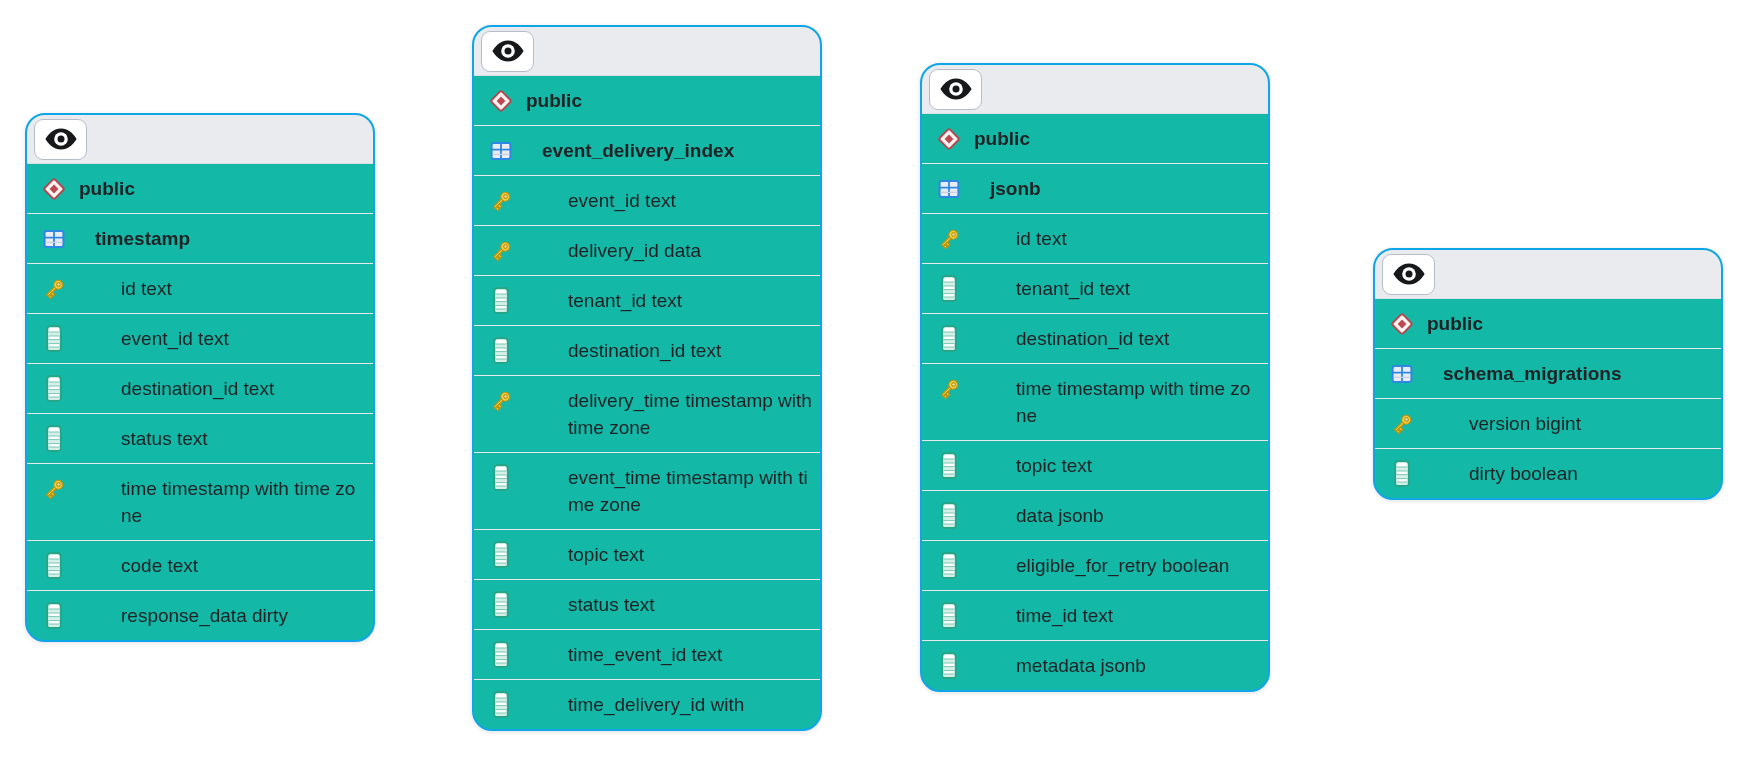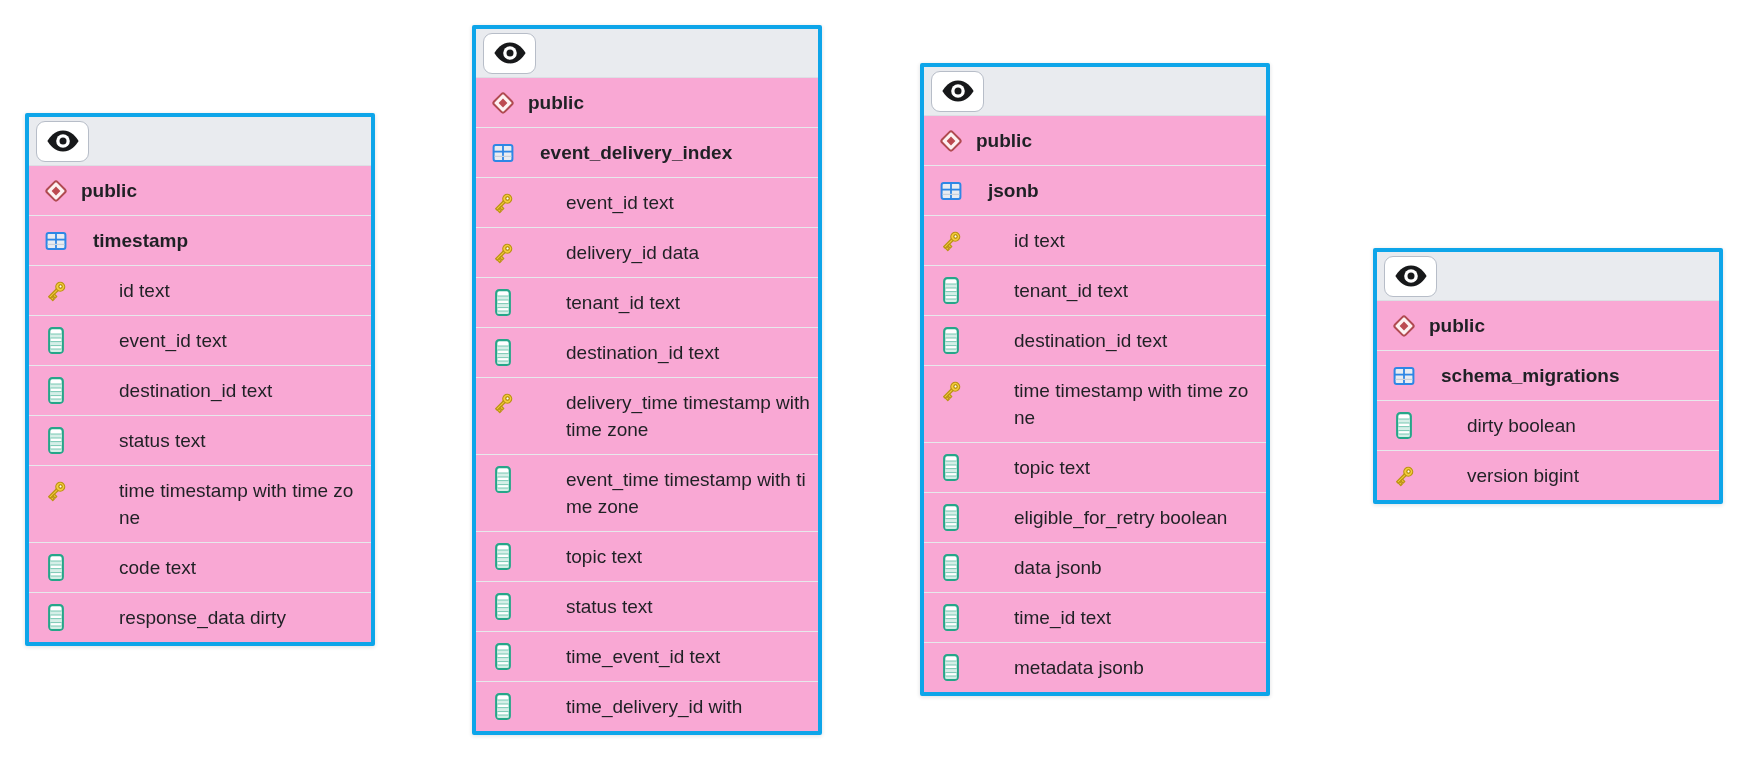--- a/index.html
+++ b/index.html
@@ -1,23 +1,23 @@
 <!DOCTYPE html>
 <html><head>
 <meta charset="utf-8">
 <style>
   html,body{margin:0;padding:0;background:#ffffff;}
   body{font-family:"Liberation Sans",sans-serif;color:#1f2125;}
   #canvas{position:relative;width:1742px;height:765px;background:#ffffff;overflow:hidden;}
 
   .card{
     position:absolute;
-    background:#f9a8d4;
-    border:4px solid #0ea5e9;
-    border-radius:2px;
+    background:#14b8a6;
+    border:2px solid #0ea5e9;
+    border-radius:20px;
     box-shadow:0 1px 4px rgba(25,30,40,.14);
     overflow:hidden;
     box-sizing:border-box;
   }
   .card-header{
     background:#e9ebef;
     border-bottom:1px solid #dcdfe4;
     padding:4px 7px;
     height:49px;
     box-sizing:border-box;
@@ -504,37 +504,37 @@
               <rect x="2.4" y="7" width="11.2" height="4" fill="#d6efe8"></rect>
               <rect x="2.4" y="14.6" width="11.2" height="4" fill="#d6efe8"></rect>
               <rect x="2.4" y="22" width="11.2" height="2.8" fill="#d6efe8"></rect>
               <line x1="2.4" y1="7" x2="13.6" y2="7" stroke="#6cc3ab" stroke-width="0.9"></line>
               <line x1="2.4" y1="11" x2="13.6" y2="11" stroke="#6cc3ab" stroke-width="0.9"></line>
               <line x1="2.4" y1="14.6" x2="13.6" y2="14.6" stroke="#6cc3ab" stroke-width="0.9"></line>
               <line x1="2.4" y1="18.6" x2="13.6" y2="18.6" stroke="#6cc3ab" stroke-width="0.9"></line>
               <line x1="2.4" y1="22" x2="13.6" y2="22" stroke="#6cc3ab" stroke-width="0.9"></line>
             </svg>
           </span>
+      <span class="label">data jsonb</span>
+    </div>
+        <div class="row">
+      <span class="icon">
+            <svg width="16" height="27" viewBox="0 0 16 27" aria-hidden="true">
+              <rect x="1.2" y="1.2" width="13.6" height="24.6" rx="3" fill="#ffffff" stroke="#26a689" stroke-width="2.2"></rect>
+              <rect x="2.4" y="7" width="11.2" height="4" fill="#d6efe8"></rect>
+              <rect x="2.4" y="14.6" width="11.2" height="4" fill="#d6efe8"></rect>
+              <rect x="2.4" y="22" width="11.2" height="2.8" fill="#d6efe8"></rect>
+              <line x1="2.4" y1="7" x2="13.6" y2="7" stroke="#6cc3ab" stroke-width="0.9"></line>
+              <line x1="2.4" y1="11" x2="13.6" y2="11" stroke="#6cc3ab" stroke-width="0.9"></line>
+              <line x1="2.4" y1="14.6" x2="13.6" y2="14.6" stroke="#6cc3ab" stroke-width="0.9"></line>
+              <line x1="2.4" y1="18.6" x2="13.6" y2="18.6" stroke="#6cc3ab" stroke-width="0.9"></line>
+              <line x1="2.4" y1="22" x2="13.6" y2="22" stroke="#6cc3ab" stroke-width="0.9"></line>
+            </svg>
+          </span>
       <span class="label">eligible_for_retry boolean</span>
-    </div>
-        <div class="row">
-      <span class="icon">
-            <svg width="16" height="27" viewBox="0 0 16 27" aria-hidden="true">
-              <rect x="1.2" y="1.2" width="13.6" height="24.6" rx="3" fill="#ffffff" stroke="#26a689" stroke-width="2.2"></rect>
-              <rect x="2.4" y="7" width="11.2" height="4" fill="#d6efe8"></rect>
-              <rect x="2.4" y="14.6" width="11.2" height="4" fill="#d6efe8"></rect>
-              <rect x="2.4" y="22" width="11.2" height="2.8" fill="#d6efe8"></rect>
-              <line x1="2.4" y1="7" x2="13.6" y2="7" stroke="#6cc3ab" stroke-width="0.9"></line>
-              <line x1="2.4" y1="11" x2="13.6" y2="11" stroke="#6cc3ab" stroke-width="0.9"></line>
-              <line x1="2.4" y1="14.6" x2="13.6" y2="14.6" stroke="#6cc3ab" stroke-width="0.9"></line>
-              <line x1="2.4" y1="18.6" x2="13.6" y2="18.6" stroke="#6cc3ab" stroke-width="0.9"></line>
-              <line x1="2.4" y1="22" x2="13.6" y2="22" stroke="#6cc3ab" stroke-width="0.9"></line>
-            </svg>
-          </span>
-      <span class="label">data jsonb</span>
     </div>
         <div class="row">
       <span class="icon">
             <svg width="16" height="27" viewBox="0 0 16 27" aria-hidden="true">
               <rect x="1.2" y="1.2" width="13.6" height="24.6" rx="3" fill="#ffffff" stroke="#26a689" stroke-width="2.2"></rect>
               <rect x="2.4" y="7" width="11.2" height="4" fill="#d6efe8"></rect>
               <rect x="2.4" y="14.6" width="11.2" height="4" fill="#d6efe8"></rect>
               <rect x="2.4" y="22" width="11.2" height="2.8" fill="#d6efe8"></rect>
               <line x1="2.4" y1="7" x2="13.6" y2="7" stroke="#6cc3ab" stroke-width="0.9"></line>
               <line x1="2.4" y1="11" x2="13.6" y2="11" stroke="#6cc3ab" stroke-width="0.9"></line>
@@ -591,43 +591,43 @@
           <rect x="2.6" y="4" width="18.8" height="16" rx="2" fill="#e9ecf1" stroke="#2e87e5" stroke-width="2"></rect>
           <line x1="12" y1="4" x2="12" y2="20" stroke="#2e87e5" stroke-width="1.8"></line>
           <line x1="2.6" y1="10.6" x2="21.4" y2="10.6" stroke="#2e87e5" stroke-width="1.8"></line>
           <line x1="3.6" y1="15.4" x2="20.4" y2="15.4" stroke="#c9d0da" stroke-width="1.2"></line>
         </svg>
       </span>
       <span class="label">schema_migrations</span>
     </div>
         <div class="row">
       <span class="icon">
+            <svg width="24" height="24" viewBox="0 0 24 24" aria-hidden="true">
+              <g transform="rotate(45 12 12)" stroke="#bb9413" stroke-width="1.3" stroke-linejoin="round">
+                <rect x="10.85" y="9" width="2.3" height="12.2" fill="#f5ce3b"></rect>
+                <rect x="13.1" y="15.4" width="3.3" height="2.2" fill="#f5ce3b"></rect>
+                <rect x="13.1" y="18.8" width="3.3" height="2.2" fill="#f5ce3b"></rect>
+                <circle cx="12" cy="6" r="4.4" fill="#f5ce3b"></circle>
+                <circle cx="12" cy="5.6" r="1.7" fill="#ffffff"></circle>
+              </g>
+            </svg>
+          </span>
+      <span class="label">version bigint</span>
+    </div>
+        <div class="row">
+      <span class="icon">
             <svg width="16" height="27" viewBox="0 0 16 27" aria-hidden="true">
               <rect x="1.2" y="1.2" width="13.6" height="24.6" rx="3" fill="#ffffff" stroke="#26a689" stroke-width="2.2"></rect>
               <rect x="2.4" y="7" width="11.2" height="4" fill="#d6efe8"></rect>
               <rect x="2.4" y="14.6" width="11.2" height="4" fill="#d6efe8"></rect>
               <rect x="2.4" y="22" width="11.2" height="2.8" fill="#d6efe8"></rect>
               <line x1="2.4" y1="7" x2="13.6" y2="7" stroke="#6cc3ab" stroke-width="0.9"></line>
               <line x1="2.4" y1="11" x2="13.6" y2="11" stroke="#6cc3ab" stroke-width="0.9"></line>
               <line x1="2.4" y1="14.6" x2="13.6" y2="14.6" stroke="#6cc3ab" stroke-width="0.9"></line>
               <line x1="2.4" y1="18.6" x2="13.6" y2="18.6" stroke="#6cc3ab" stroke-width="0.9"></line>
               <line x1="2.4" y1="22" x2="13.6" y2="22" stroke="#6cc3ab" stroke-width="0.9"></line>
             </svg>
           </span>
       <span class="label">dirty boolean</span>
-    </div>
-        <div class="row">
-      <span class="icon">
-            <svg width="24" height="24" viewBox="0 0 24 24" aria-hidden="true">
-              <g transform="rotate(45 12 12)" stroke="#bb9413" stroke-width="1.3" stroke-linejoin="round">
-                <rect x="10.85" y="9" width="2.3" height="12.2" fill="#f5ce3b"></rect>
-                <rect x="13.1" y="15.4" width="3.3" height="2.2" fill="#f5ce3b"></rect>
-                <rect x="13.1" y="18.8" width="3.3" height="2.2" fill="#f5ce3b"></rect>
-                <circle cx="12" cy="6" r="4.4" fill="#f5ce3b"></circle>
-                <circle cx="12" cy="5.6" r="1.7" fill="#ffffff"></circle>
-              </g>
-            </svg>
-          </span>
-      <span class="label">version bigint</span>
     </div>
       </div>
     </section>
   </div>
 
 </body></html>

